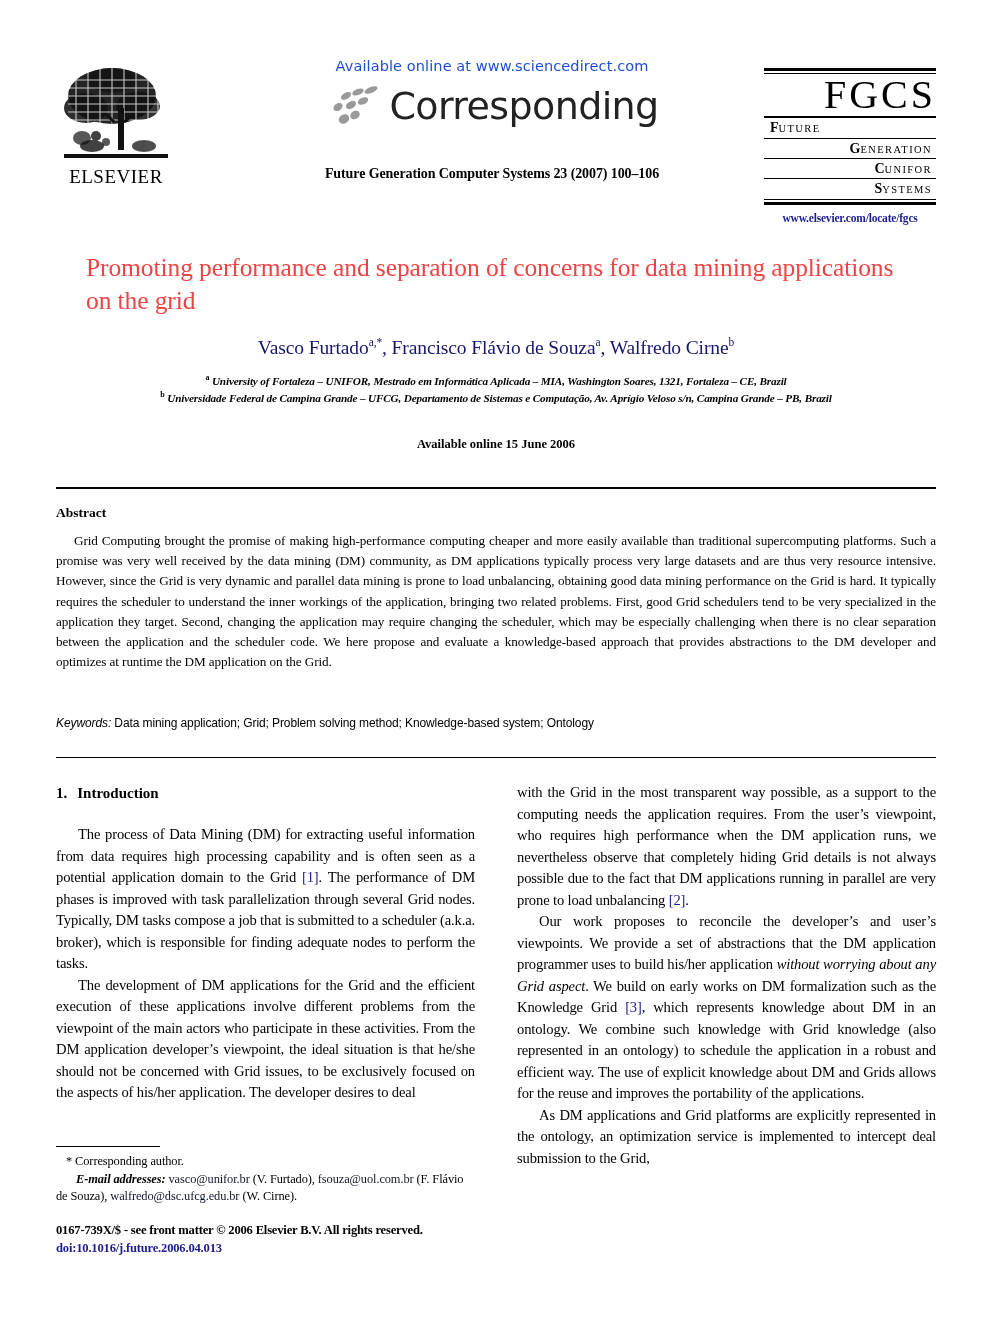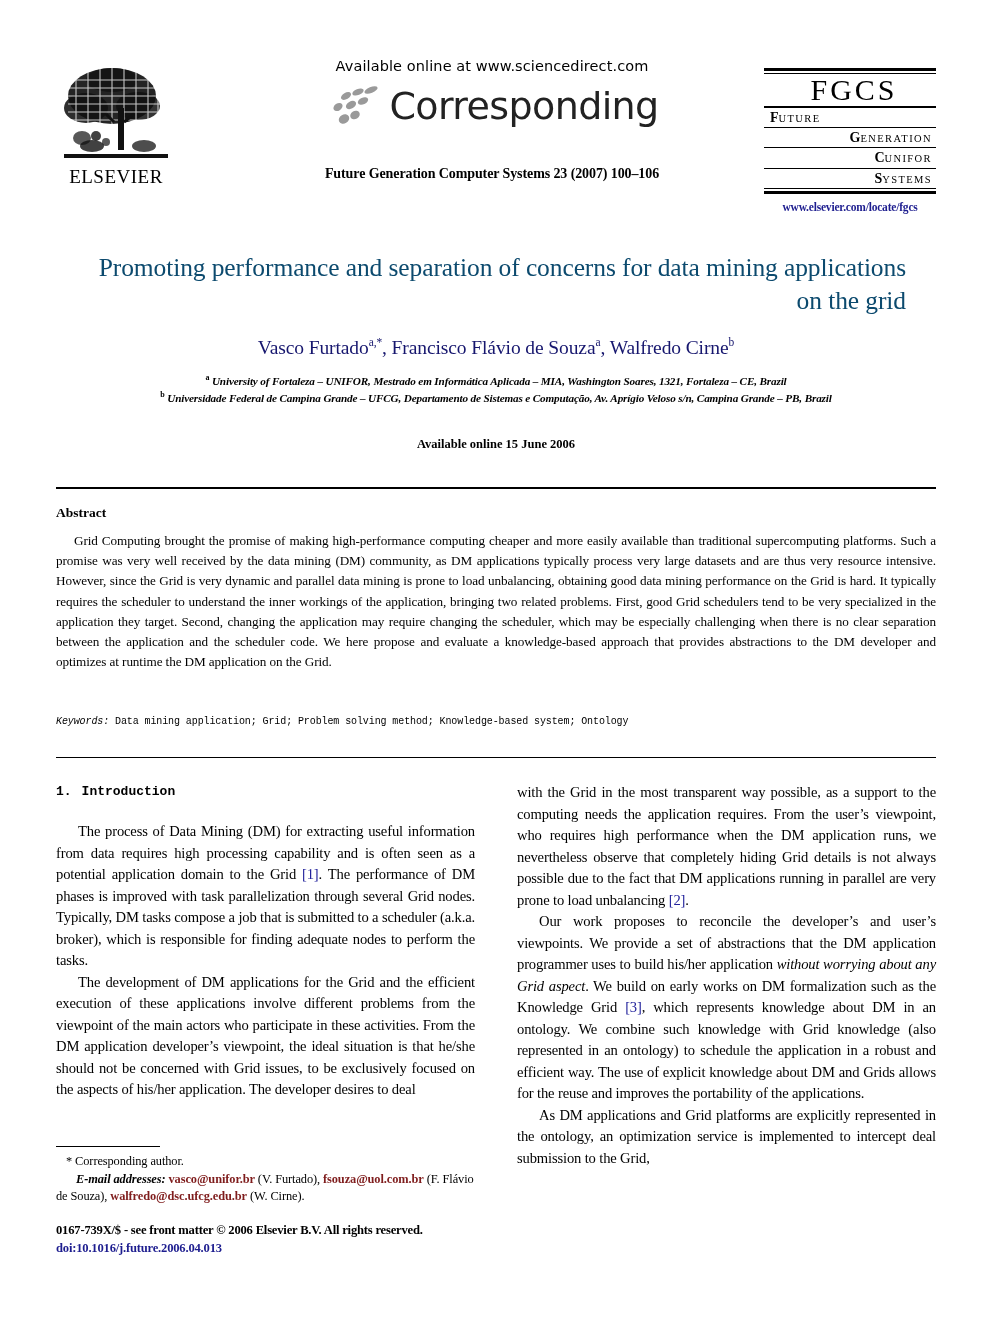--- a/index.html
+++ b/index.html
@@ -56,21 +56,21 @@
   .sd-block {
     position: absolute;
     left: 186px;
     top: 0px;
     width: 500px;
     text-align: center;
   }
   .sd-avail {
     font-family: "DejaVu Sans", sans-serif;
     font-size: 14.5px;
-    color: #000000;
+    color: #1d4ed8;
     letter-spacing: 0.1px;
   }
   .sd-logo-row {
     margin-top: 9px;
     display: flex;
     align-items: center;
     justify-content: center;
   }
   .sd-swoosh { width: 62px; height: 46px; }
   .sd-word {
@@ -103,24 +103,24 @@
     border-bottom: 3px solid #000;
     padding: 2px 0 2px 0;
   }
   .fgcs-inner {
     border-top: 1px solid #000;
     border-bottom: 1px solid #000;
     padding: 0;
   }
   .fgcs-title {
     font-family: "Liberation Serif", serif;
-    font-size: 30px;
+    font-size: 40px;
     font-weight: normal;
     letter-spacing: 3px;
-    text-align: center;
+    text-align: right;
     padding-left: 8px;
     line-height: 1.06;
     border-bottom: 2px solid #000;
   }
   .fgcs-line {
     font-family: "Liberation Serif", serif;
     font-size: 10.5px;
     letter-spacing: 1.4px;
     border-bottom: 1px solid #000;
     line-height: 1.38;
@@ -145,26 +145,26 @@
     color: #1d1d8f;
     letter-spacing: -0.2px;
   }
 
   
   .title {
     position: absolute;
     left: 86px;
     top: 252px;
     width: 820px;
-    text-align: right;
+    text-align: left;
     font-family: "Liberation Serif", serif;
     font-size: 25.5px;
     line-height: 1.28;
     letter-spacing: -0.1px;
-    color: #0c4a6e;
+    color: #ef4444;
   }
   .authors {
     position: absolute;
     left: 86px;
     top: 336px;
     width: 820px;
     text-align: center;
     font-family: "Liberation Serif", serif;
     font-size: 19.5px;
     color: #16166e;
@@ -238,47 +238,46 @@
   .copyright {
     margin-top: 1px !important;
     text-indent: 0 !important;
     text-align: left !important;
   }
   .keywords {
     position: absolute;
     left: 56px;
     top: 716px;
     width: 880px;
-    font-family: Liberation Mono, monospace;
-    font-size: 10px;
+    font-family: Liberation Sans, sans-serif;
+    font-size: 12px;
     letter-spacing: -0.1px;
   }
   .keywords i { font-weight: normal; }
 
   
   .col {
     position: absolute;
     top: 782px;
     width: 419px;
     font-family: "Liberation Serif", serif;
     font-size: 14.6px;
     line-height: 1.475;
     text-align: justify;
     letter-spacing: -0.15px;
   }
   .col-left  { left: 56px; }
   .col-right { left: 517px; }
   .col p { margin: 0; text-indent: 22px; }
   .sec-head {
     font-weight: bold;
-    font-size: 13px;
+    font-size: 15px;
     text-indent: 0 !important;
     margin-bottom: 20px !important;
     letter-spacing: 0px;
-    font-family: Liberation Mono, monospace;
   }
   .sec-head .num { margin-right: 10px; }
   .cite { color: #23239c; }
 
   
   .fn-rule {
     position: absolute;
     left: 56px;
     top: 1146px;
     width: 104px;
@@ -289,21 +288,21 @@
     position: absolute;
     left: 56px;
     top: 1153px;
     width: 419px;
     font-family: "Liberation Serif", serif;
     font-size: 12.4px;
     line-height: 1.42;
     letter-spacing: -0.1px;
   }
   .footnote .lbl { font-style: italic; font-weight: bold; }
-  .mail { color: #7f1d1d; font-weight: bold; }
+  .mail { color: #0f172a; font-weight: normal; }
   .fn-line1 { text-indent: 10px; }
   .fn-line2 { text-indent: 20px; }
 
   
   .pg-footer {
     position: absolute;
     left: 56px;
     top: 1221px;
     width: 500px;
     font-family: "Liberation Serif", serif;

